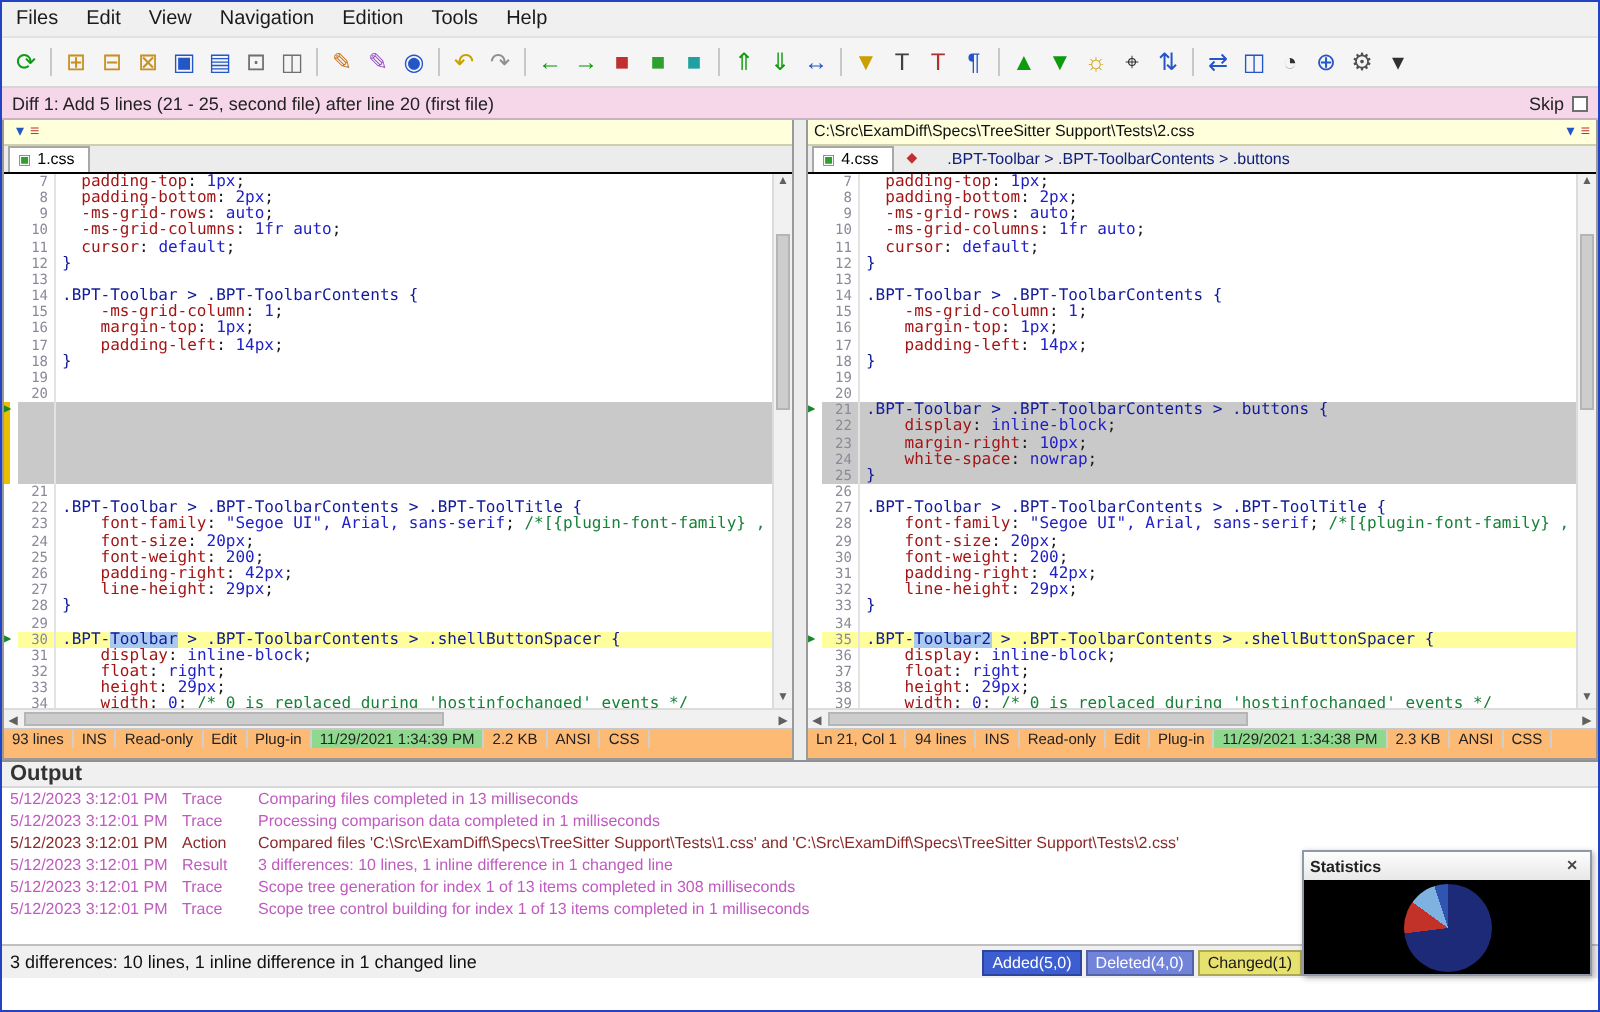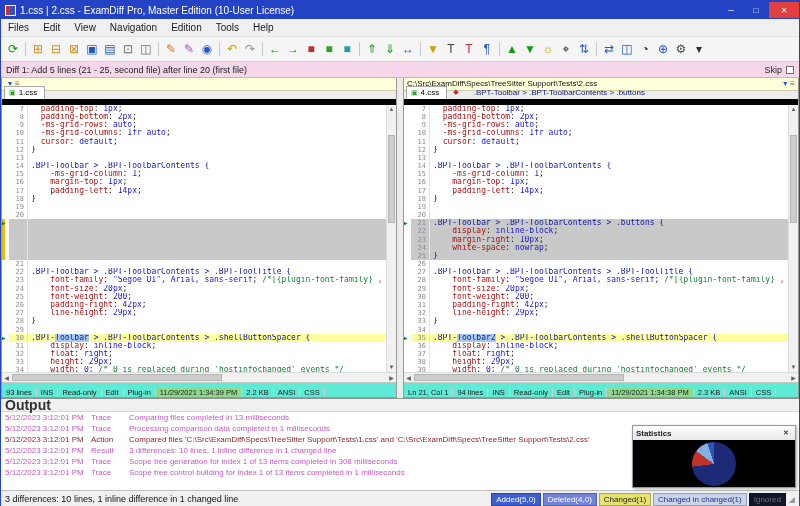--- a/index.html
+++ b/index.html
@@ -28,21 +28,21 @@
   .diffbar .spacer{flex:1}
   .skip-box{width:8px;height:8px;border:1px solid #707070;background:#fff;margin-left:4px}
 
   
   .main{flex:0 0 320px;display:flex;height:320px}
   .panel{width:397px;display:flex;flex-direction:column;border:1px solid #9a9a9a;border-top:none}
   .splitter{width:6px;background:#ececec}
   .pathbar{height:13px;background:#ffffdc;border-bottom:1px solid #cfcfaa;display:flex;align-items:center;font-size:8px;padding:0 3px;white-space:nowrap;overflow:hidden}
   .pathbar .ptext{flex:1;overflow:hidden;color:#111}
   .picon{font-size:8px;margin-left:3px;line-height:13px}
-  .tabbar{height:14px;background:#ececec;border-bottom:6px solid #000000;display:flex;align-items:flex-end;font-size:8px;padding-left:2px}
+  .tabbar{height:14px;background:#ececec;border-bottom:1px solid #000000;display:flex;align-items:flex-end;font-size:8px;padding-left:2px}
   .tab{background:#fff;border:1px solid #a8a8a8;border-bottom:none;padding:1px 7px 1px 4px;display:flex;align-items:center;gap:3px;height:13px}
   .tab-ic{font-size:7px;color:#2fa02f}
   .scope{display:flex;align-items:center;gap:15px;padding:0 6px;height:13px;color:#10207a;white-space:nowrap;overflow:hidden}
   .scope-ic{color:#c03030;font-size:7px}
 
   
   .code-area{position:relative;height:270px;background:#fff;overflow:hidden}
   .code{position:absolute;left:0;top:0;right:10px;bottom:0;overflow:hidden}
   .crow{display:flex;height:8.182px;font:8px/8.3px "DejaVu Sans Mono",monospace;white-space:pre;overflow:hidden}
   .cmargin{flex:0 0 7px;background:#fff;color:#15862a;font-size:6px;line-height:8.3px;text-align:left}
@@ -57,55 +57,48 @@
   
   .vscroll{position:absolute;right:0;top:0;bottom:0;width:10px;background:#f1f1f1;border-left:1px solid #dcdcdc}
   .vthumb{position:absolute;left:1px;right:1px;top:30px;height:88px;background:#cdcdcd;border:1px solid #b5b5b5}
   .sarrow{position:absolute;left:0;right:0;height:9px;font-size:6px;color:#606060;text-align:center;line-height:9px}
   .sarrow.up{top:0}.sarrow.down{bottom:0}
   .hscroll{height:10px;background:#f1f1f1;border-top:1px solid #dcdcdc;position:relative;display:flex;align-items:center}
   .harrow{width:9px;font-size:6px;color:#606060;text-align:center}
   .hthumb{position:absolute;left:10px;width:210px;top:1px;bottom:1px;background:#cdcdcd;border:1px solid #b5b5b5}
 
   
-  .pstatus{height:15px;background:#5eead4;display:flex;align-items:flex-end;font-size:7.5px;border-top:1px solid #c8c8c8;overflow:hidden}
+  .pstatus{height:15px;background:#fdba74;display:flex;align-items:flex-start;font-size:7.5px;border-top:1px solid #c8c8c8;overflow:hidden}
   .pcell{border-right:1px solid #cfcfcf;padding:0 4px;display:flex;align-items:center;white-space:nowrap;color:#222}
   .pcell.date{background:#8fd98f}
 
   
   .output{flex:0 0 92px;border-top:1px solid #909090;background:#fff;position:relative;overflow:hidden}
-  .output-header{height:13px;background:#f0f0f0;border-bottom:1px solid #d8d8d8;font-size:14px;font-weight:bold;color:#333;display:flex;align-items:center;padding-left:4px}
+  .output-header{height:13px;background:#f0f0f0;border-bottom:1px solid #d8d8d8;font-size:11px;font-weight:bold;color:#333;display:flex;align-items:center;padding-left:4px}
   .orow{display:flex;height:11px;align-items:center;font-size:8px;white-space:nowrap;overflow:hidden;padding-left:4px}
   .otime{flex:0 0 86px}.otype{flex:0 0 38px}.omsg{flex:1;overflow:hidden}
 
   
-  .stats{position:absolute;right:3px;top:424px;width:164px;height:63px;border:1px solid #8f97a8;background:#f0f0f0;box-shadow:1px 1px 3px rgba(0,0,0,.3);display:flex;flex-direction:column;z-index:5}
+  .stats{position:absolute;right:3px;top:424px;width:145px;height:63px;border:1px solid #8f97a8;background:#f0f0f0;box-shadow:1px 1px 3px rgba(0,0,0,.3);display:flex;flex-direction:column;z-index:5}
   .stats-title{height:14px;display:flex;align-items:center;font-size:8px;font-weight:bold;color:#222;padding:0 3px;background:linear-gradient(#fdfdfd,#e8e8e8)}
   .stats-close{margin-left:auto;font-size:7px;color:#444;width:12px;text-align:center}
   .stats-body{flex:1;background:#000;display:flex;align-items:center;justify-content:center}
   .pie{width:44px;height:44px;border-radius:50%}
 
   
   .statusbar{flex:0 0 17px;background:#f0f0f0;border-top:1px solid #c0c0c0;display:flex;align-items:center;font-size:9px;padding:0 4px;color:#111}
   .statusbar .spacer{flex:1}
   .badge{height:13px;display:flex;align-items:center;padding:0 4px;font-size:8px;margin-left:2px;border:1px solid rgba(0,0,0,.25)}
   .grip{color:#9a9a9a;font-size:8px;margin-left:3px}
 </style>
 </head>
 <body>
 
 <div class="window">
 
-  <div class="titlebar">
-    <div class="app-icon"></div>
-    <div class="title-text">1.css | 2.css - ExamDiff Pro, Master Edition (10-User License)</div>
-    <div class="winbtn">─</div>
-    <div class="winbtn">□</div>
-    <div class="winbtn close">✕</div>
-  </div>
 
   <div class="menubar" id="menubar">
       <div class="menu-item">Files</div>
       <div class="menu-item">Edit</div>
       <div class="menu-item">View</div>
       <div class="menu-item">Navigation</div>
       <div class="menu-item">Edition</div>
       <div class="menu-item">Tools</div>
       <div class="menu-item">Help</div>
     </div>

